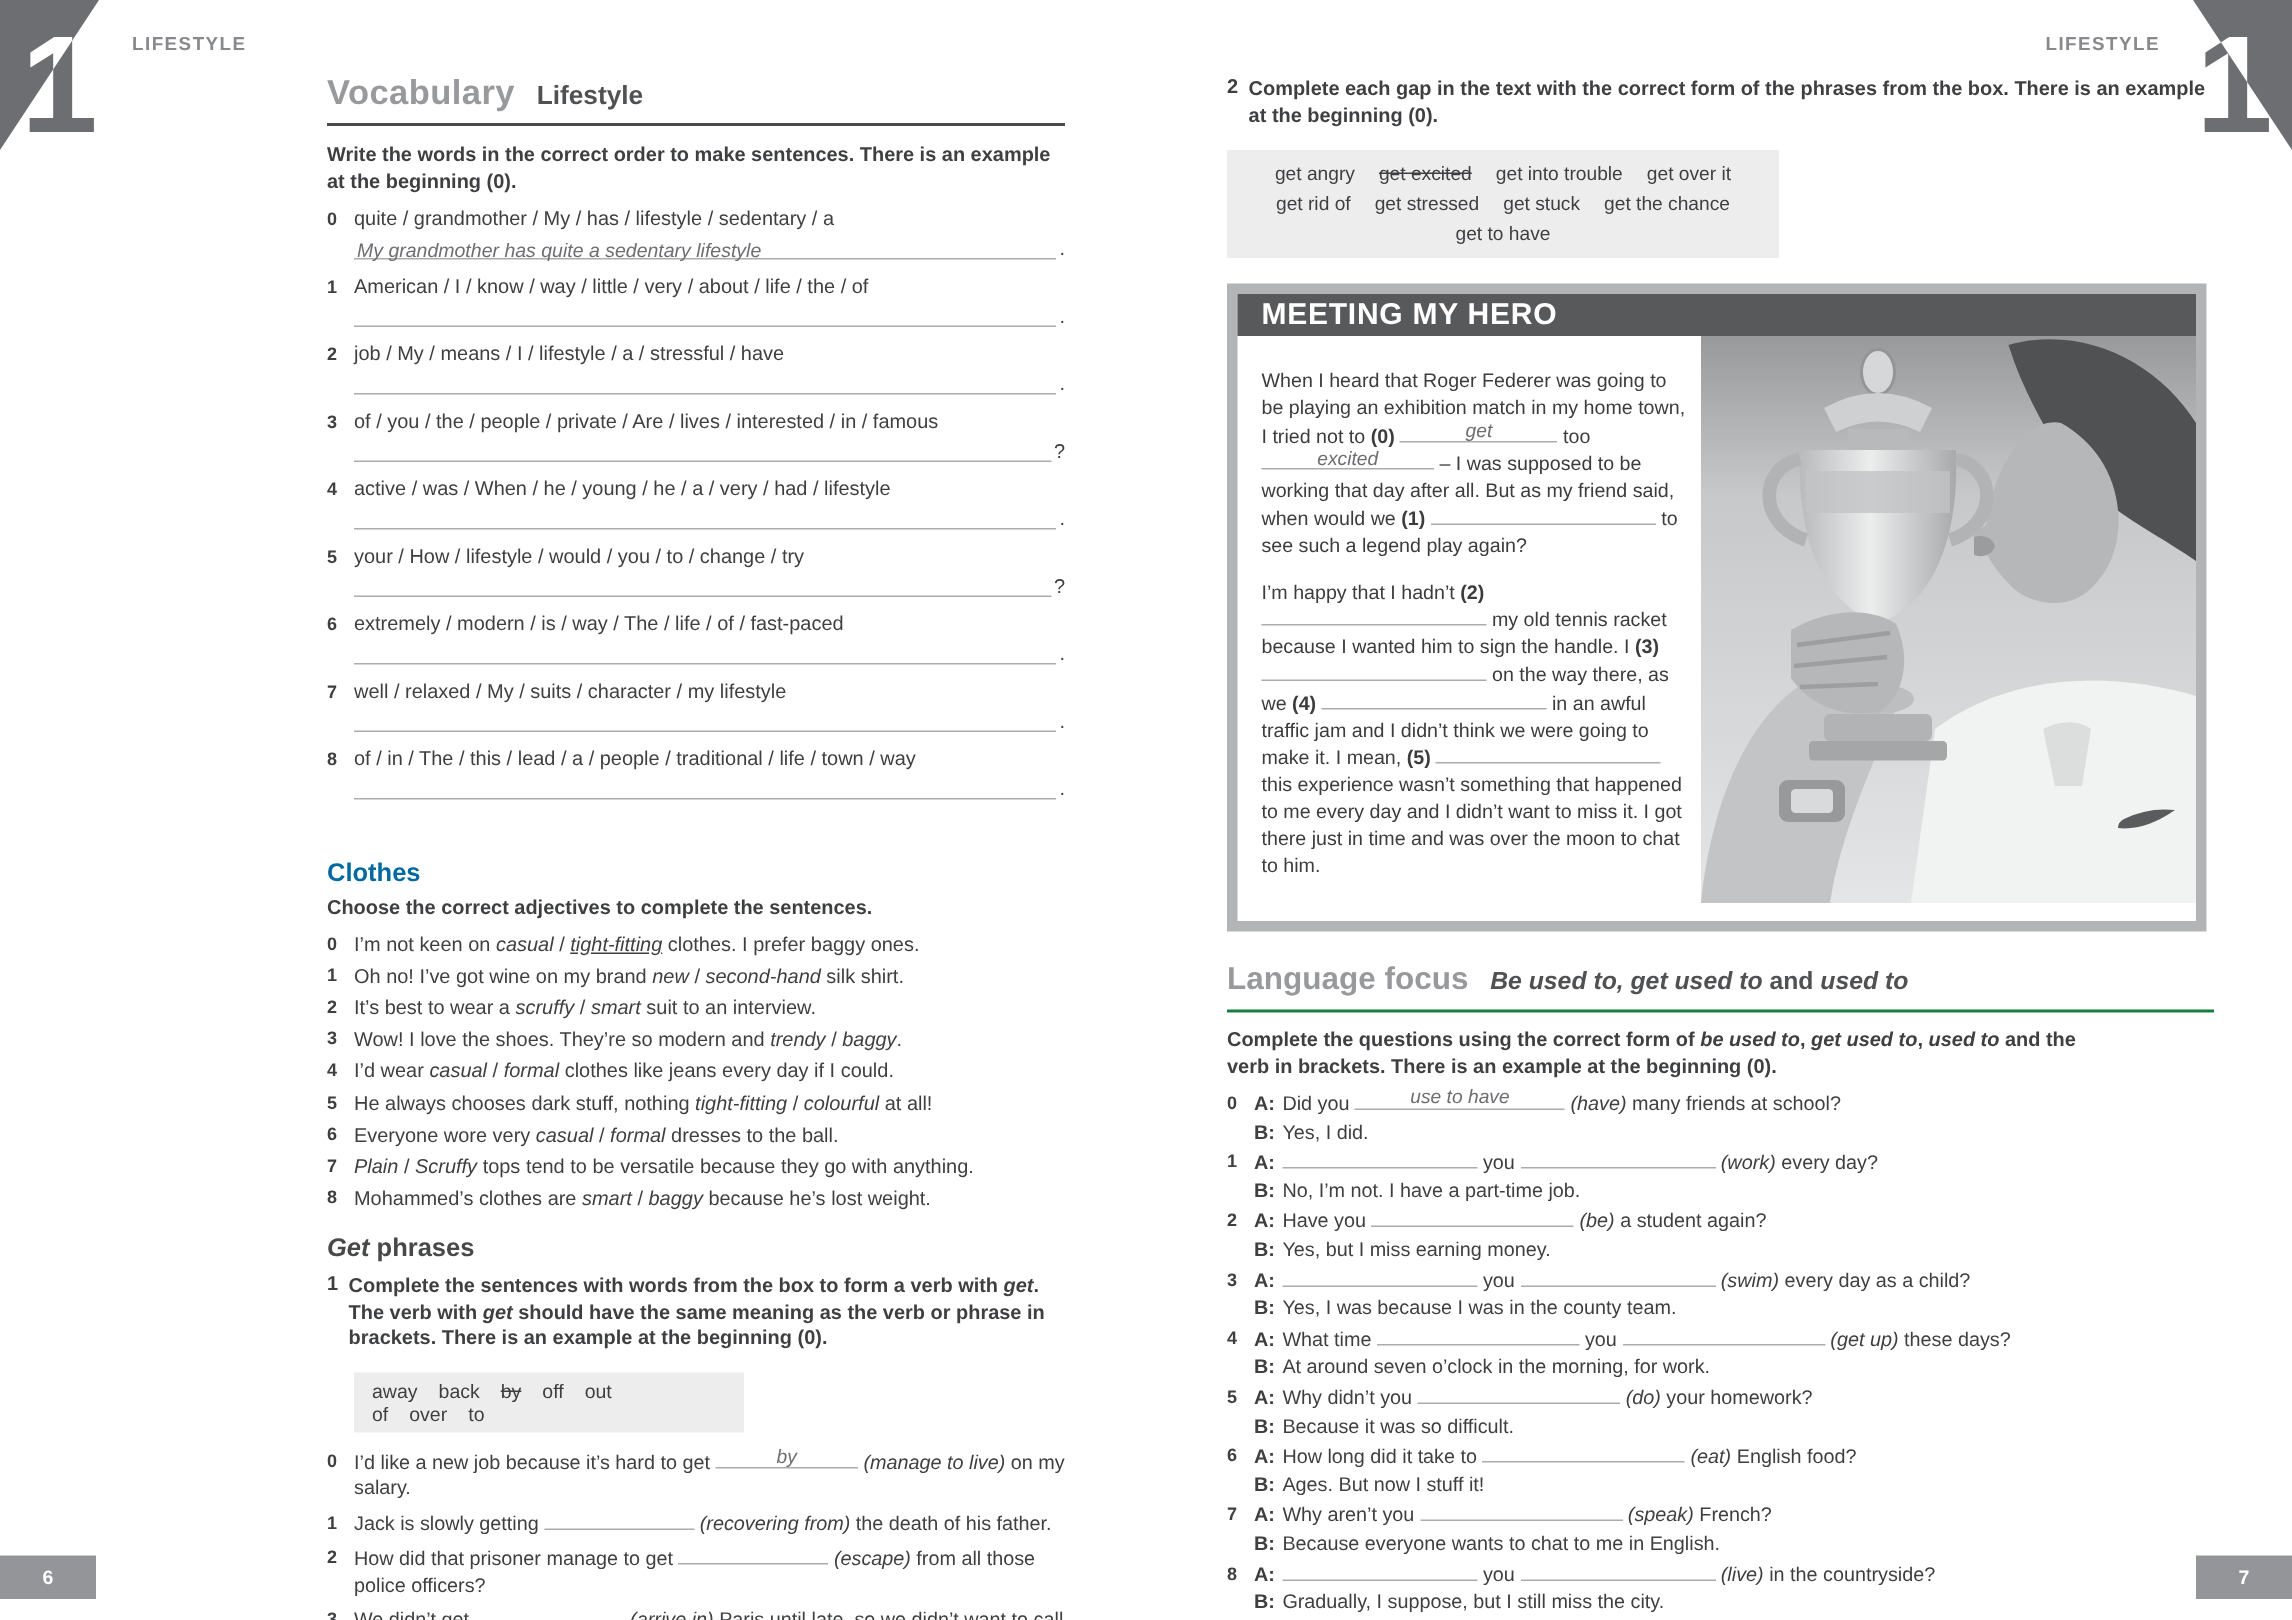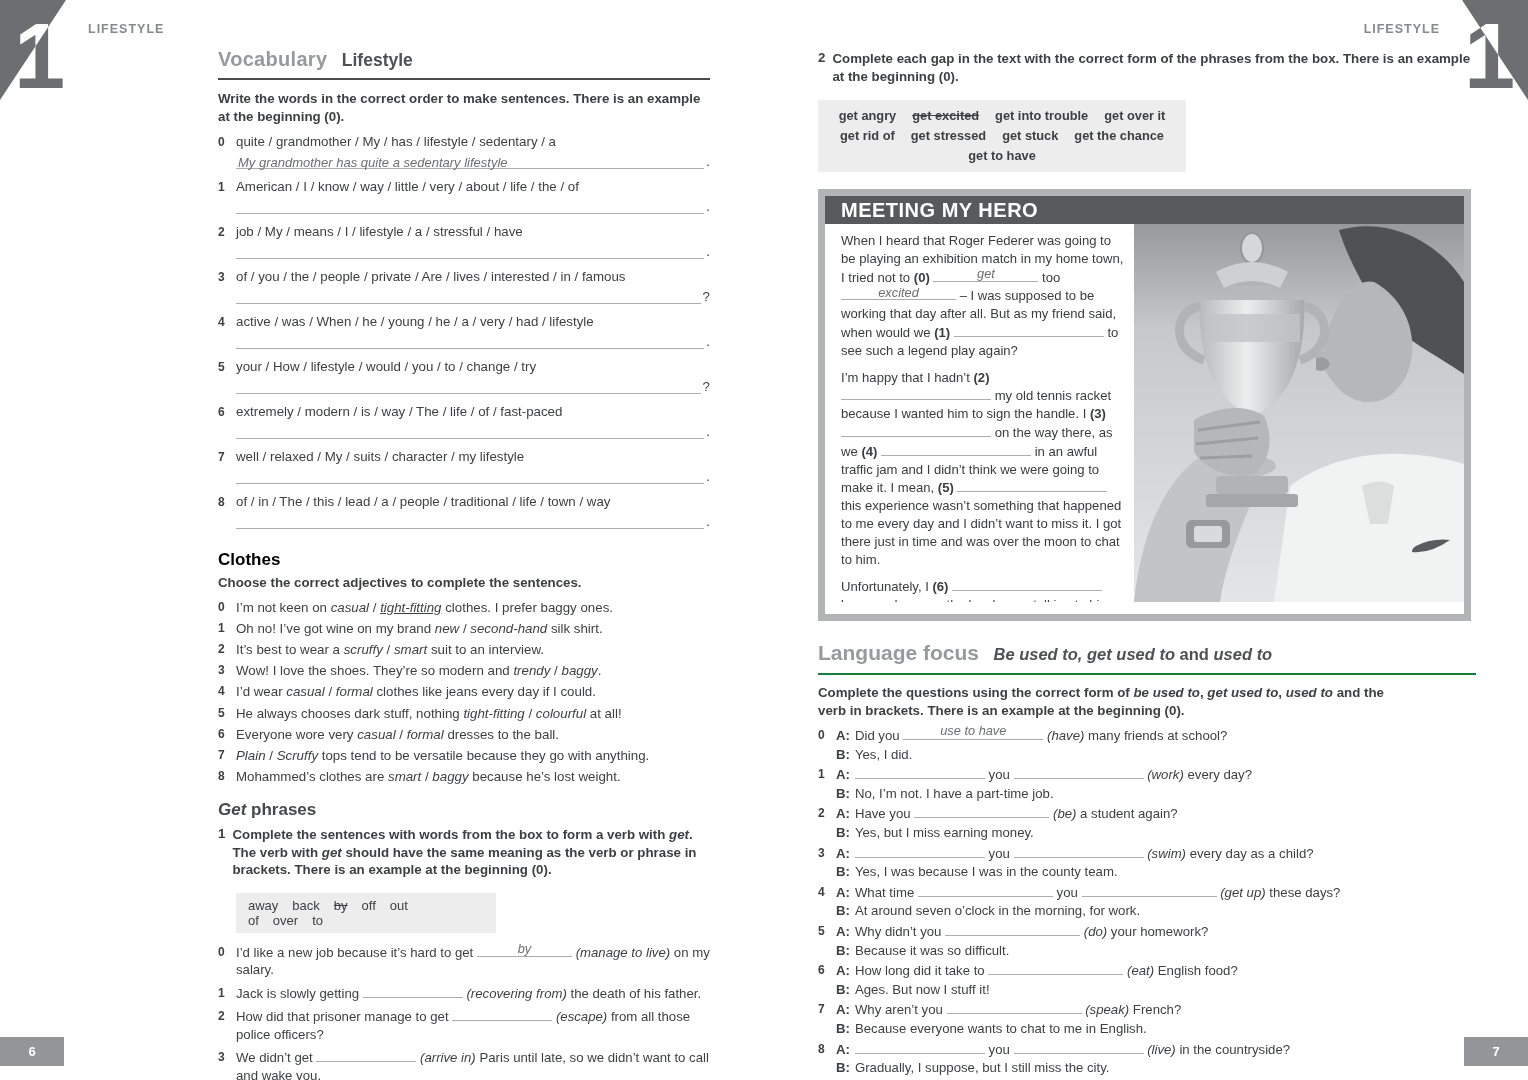--- a/index.html
+++ b/index.html
@@ -17,56 +17,56 @@
   .corner.tr{right:0;}
   .pagenum{position:absolute;top:1037px;width:64px;height:29px;background:#939598;
     color:#fff;font-size:13px;font-weight:bold;text-align:center;line-height:29px;}
   .pagenum.left{left:0;}
   .pagenum.right{left:1464px;}
 
   .col-left{position:absolute;left:218px;top:48px;width:492px;}
   .col-right{position:absolute;left:818px;top:50px;width:658px;}
 
   .voc-head{border-bottom:2px solid #4a4b4d;padding-bottom:7px;}
-  .voc-title{font-size:20px;font-weight:bold;color:#97999c;letter-spacing:.3px;}
+  .voc-title{font-size:23px;font-weight:bold;color:#97999c;letter-spacing:.3px;}
   .voc-sub{font-size:17.5px;font-weight:bold;color:#505153;margin-left:10px;}
   .instr{font-weight:bold;font-size:13.3px;color:#3e3f41;line-height:17.5px;margin:10px 0 8px;}
   .item{display:flex;gap:6px;margin-bottom:2px;}
   .inum{min-width:12px;font-weight:bold;font-size:12px;color:#3e3f41;padding-top:2px;}
   .ibody{flex:1;}
   .words{font-size:13.3px;color:#3e3f41;line-height:18px;}
   .ansrow{display:flex;align-items:flex-end;margin:2px 0 7px;}
   .ansline{flex:1;border-bottom:1px solid #aaacae;height:15px;position:relative;}
   .ansline .ans{position:absolute;left:2px;bottom:-2px;font-style:italic;color:#6d6e71;
     font-size:13px;white-space:nowrap;}
   .punct{font-size:13.3px;color:#3e3f41;margin-left:2px;}
-  h3.sec{font-size:17px;font-weight:bold;color:#000000;margin:14px 0 2px;}
+  h3.sec{font-size:17px;font-weight:bold;color:#0369a1;margin:32px 0 2px;}
   .itext{font-size:13.3px;color:#3e3f41;line-height:19.2px;}
   .gp-head{font-size:17px;font-weight:bold;color:#474849;margin:14px 0 6px;}
   .ex-head{display:flex;gap:7px;}
   .ex-num{font-weight:bold;font-size:13.3px;color:#3e3f41;}
   .ex-head .instr{margin:0 0 6px;flex:1;}
   .wordbox{background:#ededee;margin:8px 0 10px 18px;padding:5px 12px;width:236px;
     font-size:13px;color:#3e3f41;}
   .wordbox .wb-item{margin-right:14px;}
   .gp-item{margin-bottom:5px;}
   .gp-item .itext{font-size:13.2px;line-height:17.5px;}
 
   .wordbox2{background:#ededee;width:352px;margin:9px 0 0;padding:6px 8px;text-align:center;
-    font-size:12.8px;color:#3e3f41;font-weight:bold;}
+    font-size:12.8px;color:#3e3f41;}
   .wb2-line{line-height:20px;}
   .wb2-line .wb-item{display:inline-block;margin:0 8px;}
   .hero{margin-top:17px;border:7px solid #b2b4b6;background:#fff;width:639px;height:418px;
     position:relative;}
   .hero-bar{height:28px;background:#58595b;color:#fff;display:flex;align-items:center;
     padding-left:16px;font-size:20px;font-weight:bold;letter-spacing:.5px;}
   .hero-body{position:relative;height:378px;overflow:hidden;}
   .hero-text{position:absolute;left:16px;top:8px;width:287px;font-size:13.1px;
     line-height:17.8px;color:#3b3c3e;}
-  .hero-text p{margin:0 0 9px;}
+  .hero-text p{margin:13px 0 9px;}
   .hero-photo{position:absolute;right:0;top:0;width:330px;height:378px;}
   .lf-head{margin-top:20px;border-bottom:2px solid #15803d;padding-bottom:8px;}
   .lf-title{font-size:21px;font-weight:bold;color:#97999c;}
   .lf-sub{font-size:16.5px;font-weight:bold;color:#505153;margin-left:10px;}
   .lf-instr{font-weight:bold;font-size:13.3px;color:#3e3f41;line-height:17.5px;
     margin:9px 0 7px;width:590px;}
   .lf-item{display:flex;gap:6px;margin-bottom:1px;}
   .lf-line{font-size:13.2px;line-height:18.6px;color:#3e3f41;}
   .sp-label{font-weight:bold;margin-right:5px;}
 

